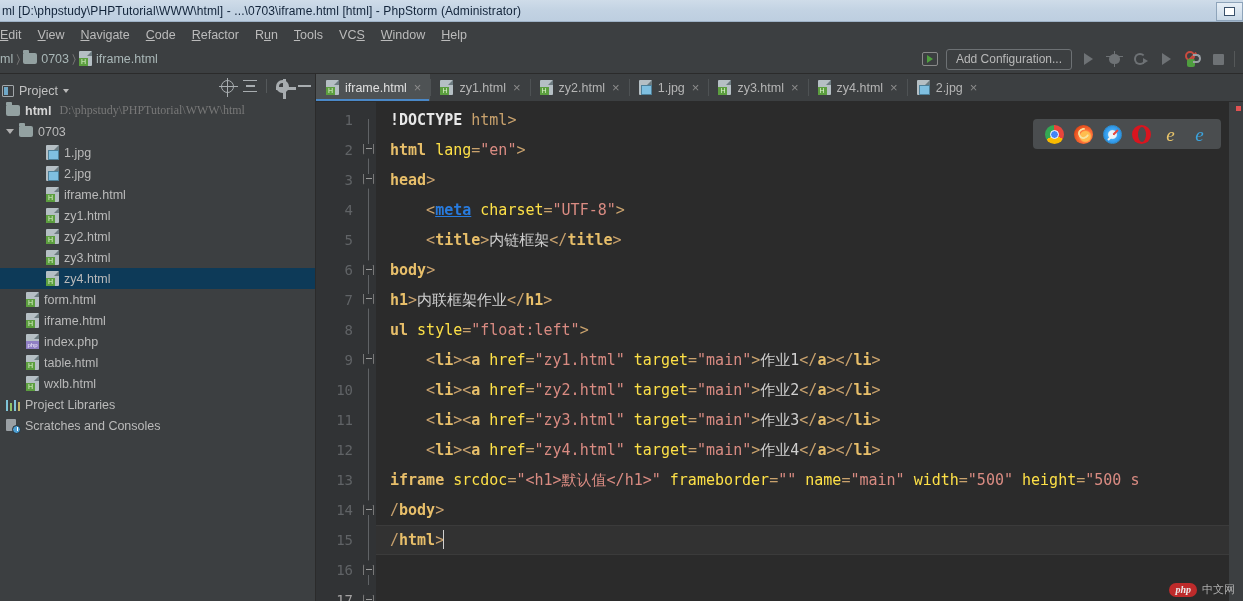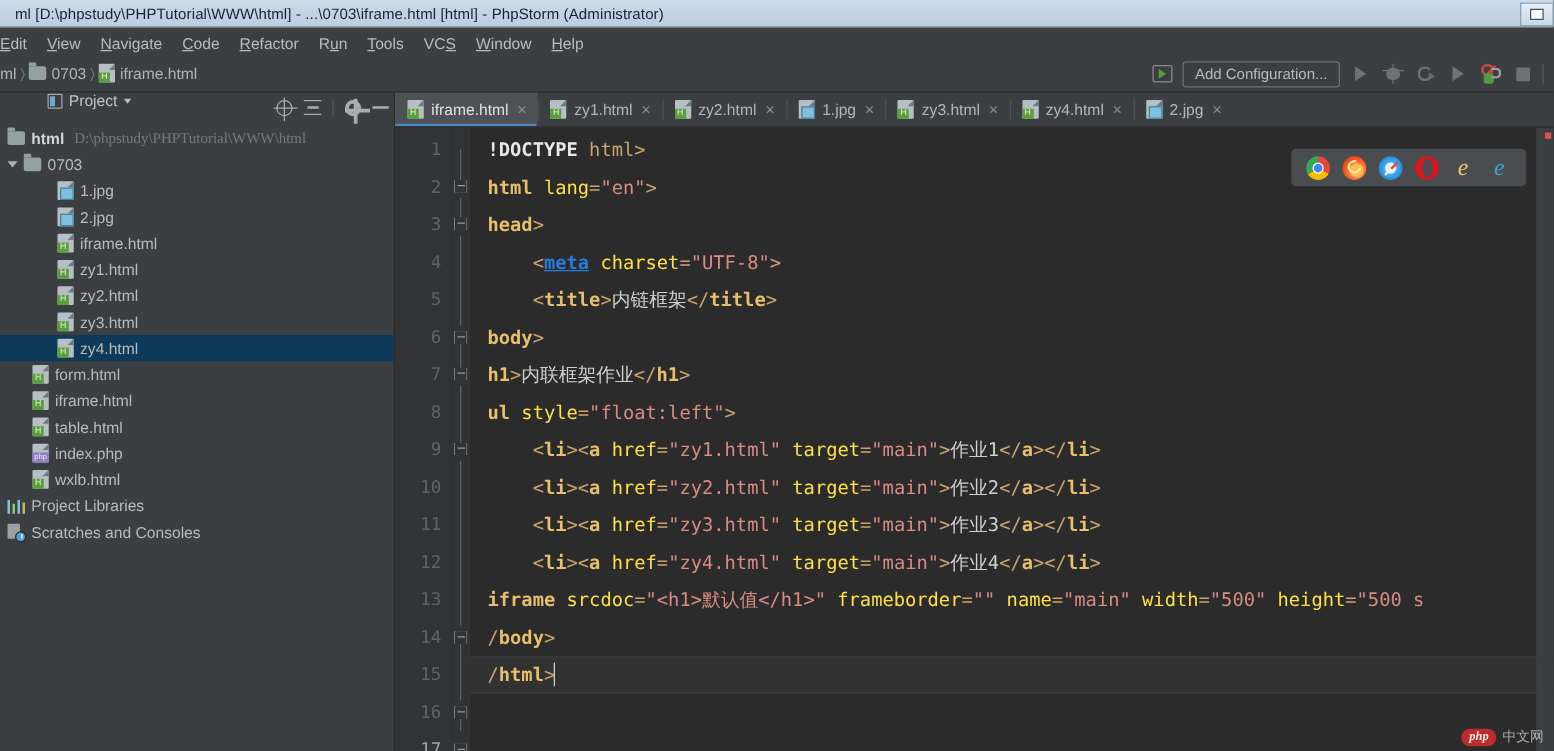--- a/index.html
+++ b/index.html
@@ -15,21 +15,21 @@
   #titlebar {
     height: 22px;
     background: linear-gradient(180deg, #cfdce9 0%, #c3d3e3 48%, #bdcee0 100%);
     border-bottom: 1px solid #9eb2c6;
     display: flex; align-items: center;
     position: relative;
   }
   #title-text {
     font-size: 12px;
     color: #12243a;
-    padding-left: 12px;
+    padding-left: 2px;
     letter-spacing: .1px;
     white-space: nowrap;
   }
   #wincontrols {
     position: absolute; right: 0; top: 0;
     height: 22px; display: flex; align-items: center;
   }
   .wbtn {
     width: 27px; height: 19px;
     border: 1px solid #8ea4ba;
@@ -182,24 +182,23 @@
   
   #workspace { display: flex; height: calc(601px - 22px - 22px - 30px); }
 
   
   #project-panel {
     width: 316px; background: #3c3f41;
     display: flex; flex-direction: column;
     border-right: 1px solid #2b2b2b;
   }
   #project-header {
-    height: 24px; display: flex; align-items: flex-start;
+    height: 24px; display: flex; align-items: flex-end;
     padding: 0 6px 0 2px;
     position: relative;
-    margin-left: 36px;
   }
   #project-title-wrap { display:flex; align-items:center; gap:5px; }
   .proj-badge {
     width: 12px; height: 12px; border: 1px solid #a2a7aa; border-radius:1px;
     position: relative; background:#3c3f41;
   }
   .proj-badge::after{content:'';position:absolute;left:1px;top:1px;width:4px;height:8px;background:#6fa8c8;}
   #project-title { font-size: 12.5px; color: #c2c2c2; }
   .chev-down { width:0;height:0;border-style:solid;border-width:4px 3.5px 0 3.5px;border-color:#bbb transparent transparent transparent; }
   #project-header-actions {
@@ -549,26 +548,26 @@
       </div>
       <div class="tree-row tree-indent-2">
         <span class="html-ic"></span>
         <span class="tree-label">form.html</span>
       </div>
       <div class="tree-row tree-indent-2">
         <span class="html-ic"></span>
         <span class="tree-label">iframe.html</span>
       </div>
       <div class="tree-row tree-indent-2">
-        <span class="html-ic"></span>
-        <span class="tree-label">table.html</span>
-      </div>
-      <div class="tree-row tree-indent-2">
         <span class="php-ic"></span>
         <span class="tree-label">index.php</span>
+      </div>
+      <div class="tree-row tree-indent-2">
+        <span class="html-ic"></span>
+        <span class="tree-label">table.html</span>
       </div>
       <div class="tree-row tree-indent-2">
         <span class="html-ic"></span>
         <span class="tree-label">wxlb.html</span>
       </div>
       <div class="tree-row tree-indent-1">
         <span class="lib-ic">
             <b></b>
             <b></b>
             <b></b>

